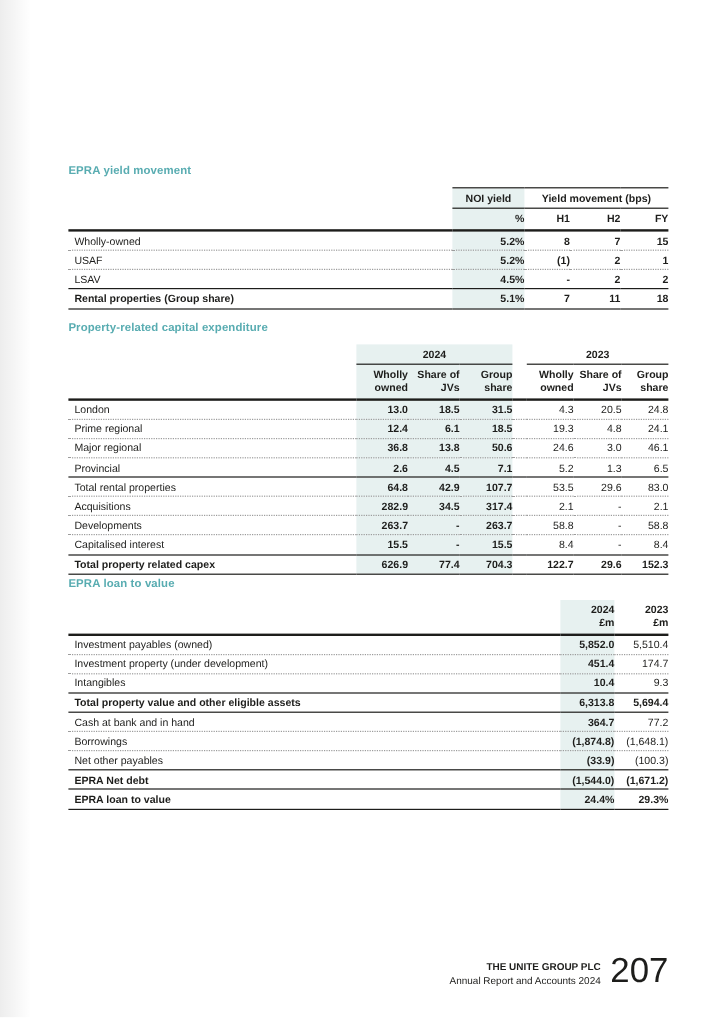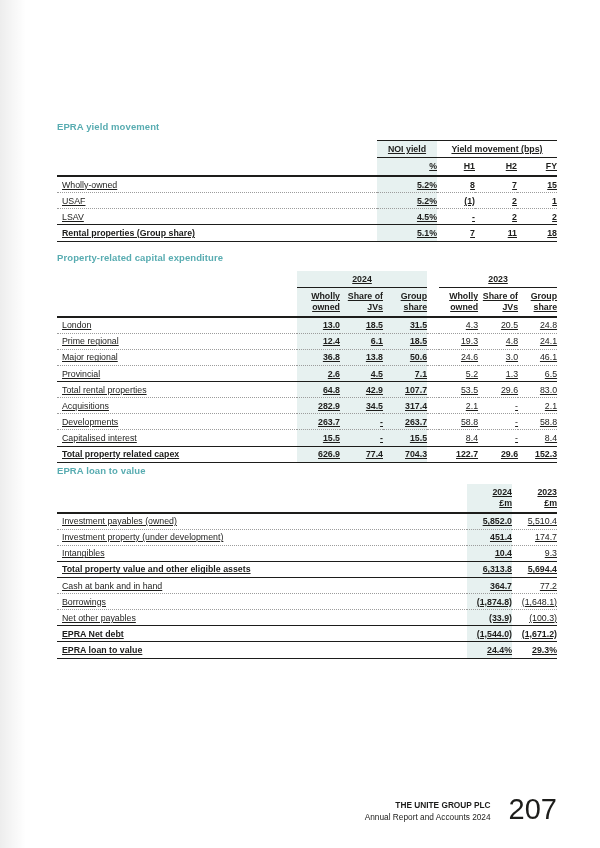--- a/index.html
+++ b/index.html
@@ -4,43 +4,43 @@
 <style>
   * { margin:0; padding:0; box-sizing:border-box; }
   html,body { width:600px; height:848px; background:#ffffff; font-family:"Liberation Sans","DejaVu Sans",sans-serif; color:#1d1d1b; }
   .page { position:relative; width:600px; height:848px; background:#ffffff; overflow:hidden; }
   .page-edge-shadow { position:absolute; left:0; top:0; bottom:0; width:26px; background:linear-gradient(to right, rgba(0,0,0,0.07), rgba(0,0,0,0)); pointer-events:none; }
 
   .section { position:absolute; left:57px; width:500px; }
   .sec1 { top:121px; }
   .sec2 { top:252px; }
   .sec3 { top:465px; }
-  .sec-title { color:#58acb1; font-weight:700; font-size:9.5px; letter-spacing:0.1px; margin-bottom:8px; }
-
-  table.fin-table { border-collapse:collapse; table-layout:fixed; width:500px; font-size:8.8px; color:#1d1d1b;text-decoration:underline; }
+  .sec-title { color:#58acb1; font-weight:700; font-size:9.5px; letter-spacing:0.1px; margin-bottom:8px;margin-top:16px; }
+
+  table.fin-table { border-collapse:collapse; table-layout:fixed; width:500px; font-size:8.8px; color:#1d1d1b; }
   .fin-table th, .fin-table td { padding:0; font-weight:400; }
 
   
   .fin-table th.gh { font-weight:700; text-align:center; padding:3px 0; border-bottom:1px solid #1d1d1b; line-height:1.15; }
   .fin-table th.gh.empty { border-bottom:none; }
   .t-yield th.gh:not(.empty) { border-top:1px solid #1d1d1b; }
 
   
   .fin-table th.ch { font-weight:700; text-align:right; white-space:pre-line; vertical-align:bottom; padding:3px 0 3.5px 0; border-bottom:2px solid #1d1d1b; line-height:1.2; }
 
   
   .fin-table tbody td { padding:2.5px 0; border-top:1px dotted #9c9c9c; line-height:1.15; }
   .fin-table tbody td.lbl { text-align:left; padding-left:5px; }
   .fin-table tbody td.num { text-align:right; }
   .fin-table td.b { font-weight:700; }
   .fin-table .hl { background:#e7f1f0; }
   .fin-table tr.subtotal td { border-top:1px solid #1d1d1b; }
   .fin-table tr.total td { border-top:1px solid #1d1d1b; border-bottom:1px solid #1d1d1b; font-weight:700; }
 
-  .footer { position:absolute; right:43px; top:796px; display:flex; align-items:flex-end; gap:18px; }
+  .footer { position:absolute; right:43px; top:796px; display:flex; align-items:flex-end; gap:8px; }
   .footer-text { text-align:right; font-size:8.3px; line-height:1.5; color:#1d1d1b; }
   .footer-company { font-weight:700; }
   .page-number { font-size:29px; line-height:0.95; font-weight:400; color:#1d1d1b; }
 </style>
 </head>
 <body>
 
 <div class="page">
   <div class="page-edge-shadow"></div>
 

